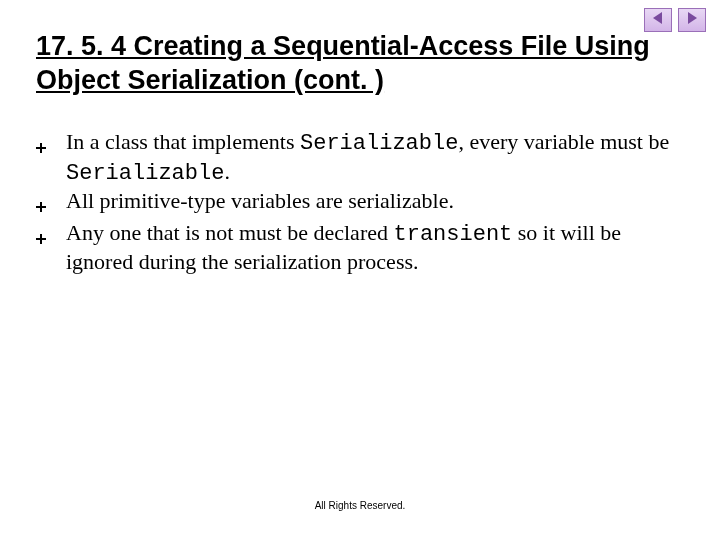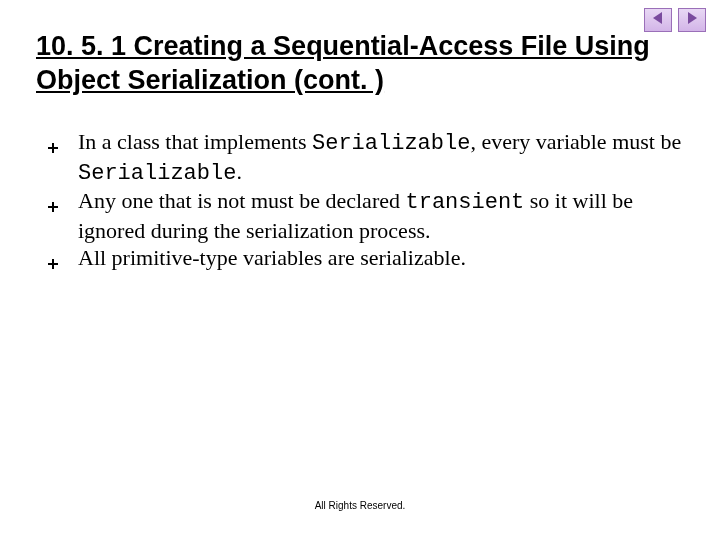--- a/index.html
+++ b/index.html
@@ -38,21 +38,21 @@
     font-family: Arial, Helvetica, sans-serif;
     font-weight: bold;
     font-size: 27px;
     line-height: 1.25;
     text-decoration: underline;
     color: #000;
   }
   .content {
     position: absolute;
     top: 128px;
-    left: 48px;
+    left: 36px;
     right: 36px;
     font-size: 22px;
     line-height: 1.25;
   }
   .bullet-row {
     display: flex;
     margin-bottom: 0;
   }
   .bullet-marker {
     width: 30px;
@@ -92,47 +92,47 @@
   </div>
   <div class="nav-btn">
     <span>
       <svg width="12" height="14" viewBox="0 0 12 14">
           <polygon points="2,1 2,13 11,7"></polygon>
         </svg>
     </span>
   </div>
 </div>
 
-<div class="title">10. 5. 1 Creating a Sequential-Access File Using Object Serialization (cont. )</div>
+<div class="title">17. 5. 4 Creating a Sequential-Access File Using Object Serialization (cont. )</div>
 
 <div class="content">
   <div class="bullet-row">
     <div class="bullet-marker">
       <svg width="10" height="10" viewBox="0 0 10 10">
           <rect x="4" y="0" width="2" height="10"></rect>
           <rect x="0" y="4" width="10" height="2"></rect>
         </svg>
     </div>
     <div class="bullet-text"><span>In a class that implements </span><span class="mono">Serializable</span><span>, every variable must be </span><span class="mono">Serializable</span><span>.</span></div>
   </div>
   <div class="bullet-row">
     <div class="bullet-marker">
       <svg width="10" height="10" viewBox="0 0 10 10">
           <rect x="4" y="0" width="2" height="10"></rect>
           <rect x="0" y="4" width="10" height="2"></rect>
         </svg>
     </div>
-    <div class="bullet-text"><span>Any one that is not must be declared </span><span class="mono">transient</span><span> so it will be ignored during the serialization process.</span></div>
+    <div class="bullet-text"><span>All primitive-type variables are serializable.</span></div>
   </div>
   <div class="bullet-row">
     <div class="bullet-marker">
       <svg width="10" height="10" viewBox="0 0 10 10">
           <rect x="4" y="0" width="2" height="10"></rect>
           <rect x="0" y="4" width="10" height="2"></rect>
         </svg>
     </div>
-    <div class="bullet-text"><span>All primitive-type variables are serializable.</span></div>
+    <div class="bullet-text"><span>Any one that is not must be declared </span><span class="mono">transient</span><span> so it will be ignored during the serialization process.</span></div>
   </div>
 </div>
 
 <div class="footer">
   <div>All Rights Reserved.</div>
 </div>
 
 </body></html>

